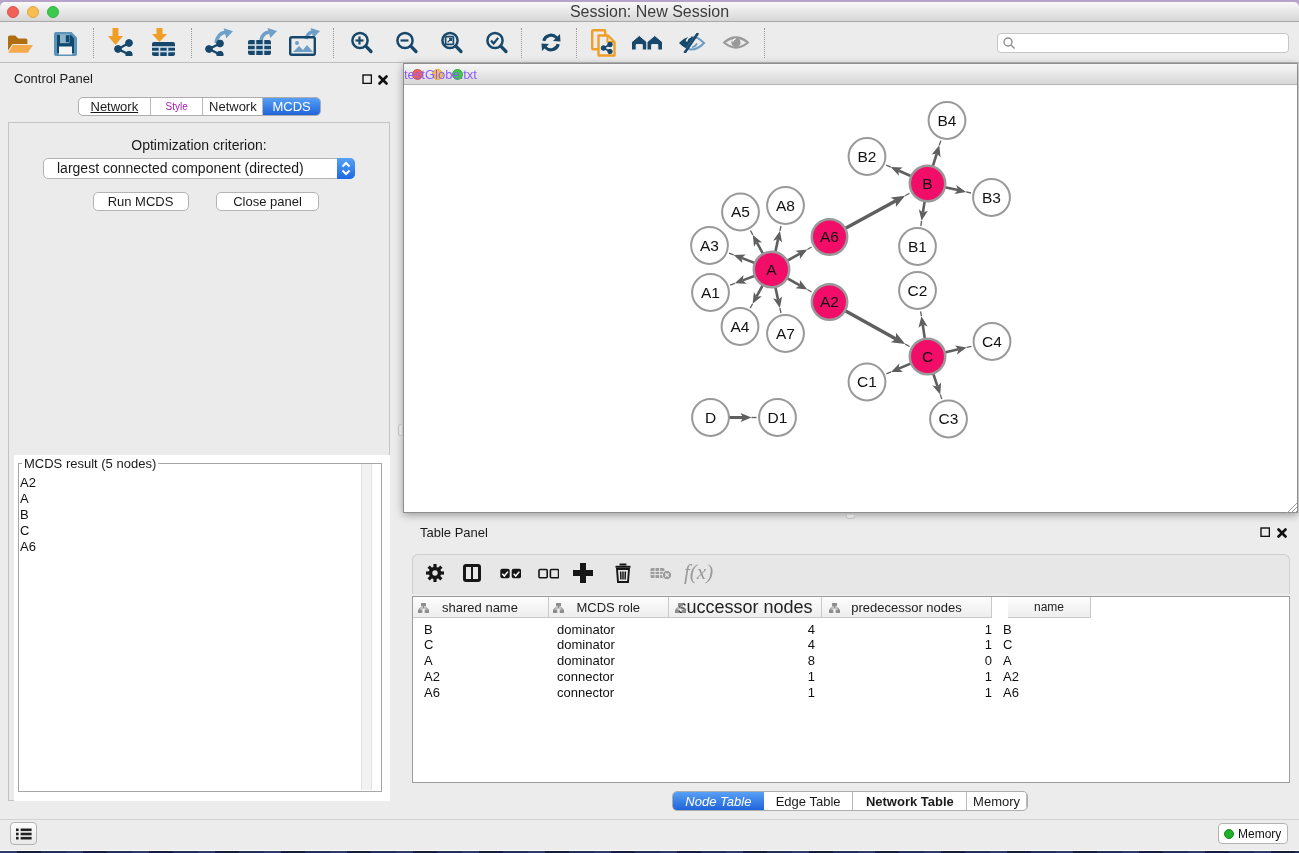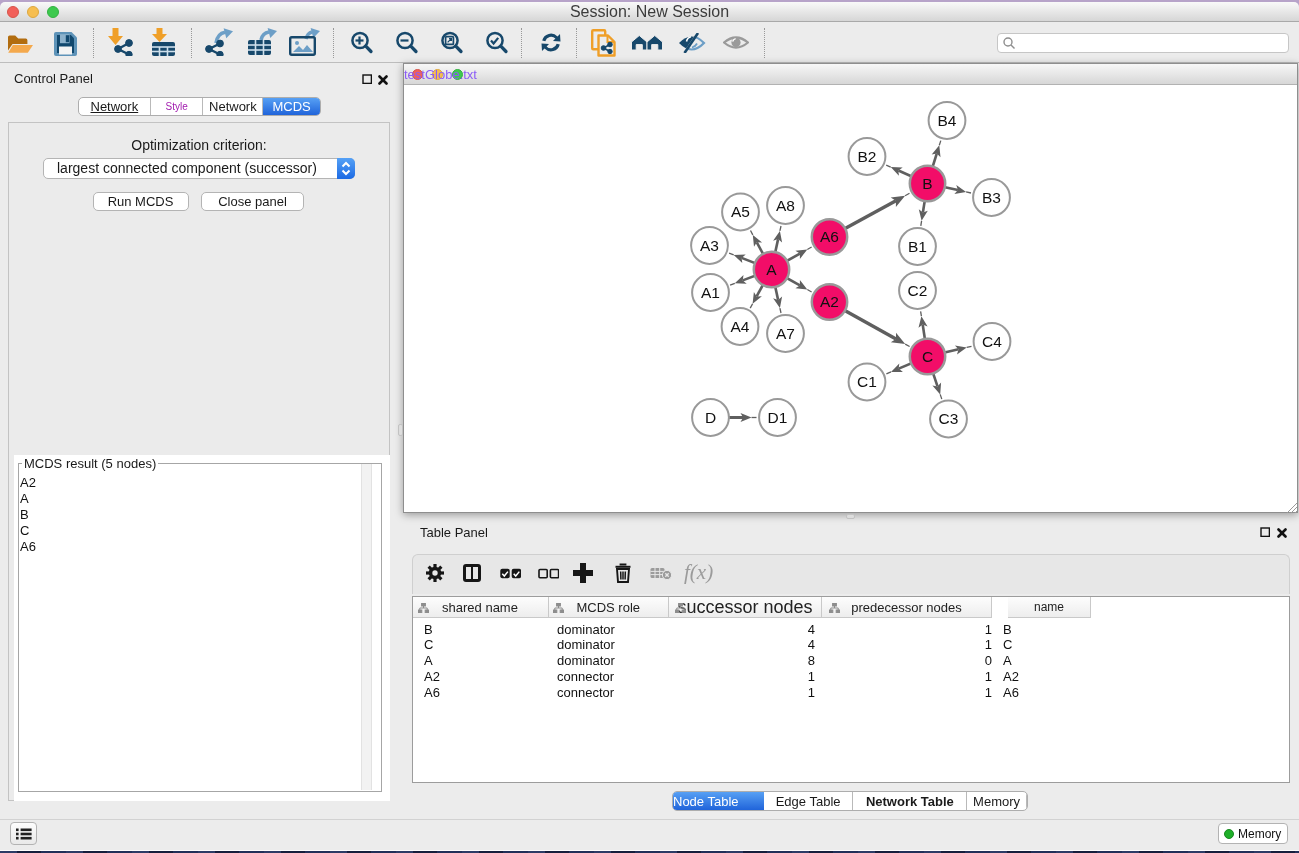--- a/index.html
+++ b/index.html
@@ -169,30 +169,30 @@
     </g>
   </svg>
 <div class="abs" style="left:78px;top:97px;width:243px;height:19px;border:1px solid #adadad;border-radius:5px;background:#fff;overflow:hidden;display:flex">
     <div style="width:72px;font-size:13px;text-align:center;line-height:18px;color:#1a1a1a;border-right:1px solid #b9b9b9;text-decoration:underline;">Network</div>
     <div style="width:53px;font-size:10px;text-align:center;line-height:18px;color:#a21caf;border-right:1px solid #b9b9b9;">Style</div>
     <div style="width:60px;font-size:13px;text-align:center;line-height:18px;color:#1a1a1a;border-right:1px solid #b9b9b9;">Network</div>
     <div style="width:57px;font-size:13px;text-align:center;line-height:18px;background:linear-gradient(#57a0f4,#2064da);color:#fff;">MCDS</div>
   </div>
 <div class="abs" style="left:8px;top:122px;width:382px;height:679px;border:1px solid #c3c3c3;background:#ebebeb"></div>
 <div class="abs" style="left:9px;top:137px;width:380px;text-align:center;font-size:14px;color:#1a1a1a">Optimization criterion:</div>
-<div class="abs" style="left:43px;top:158px;width:312px;height:21px;background:#fff;border:1px solid #b4b4b4;border-radius:5px;font-size:14px;line-height:19px;color:#1a1a1a;padding-left:13px">largest connected component (successor)</div>
+<div class="abs" style="left:43px;top:158px;width:312px;height:21px;background:#fff;border:1px solid #b4b4b4;border-radius:5px;font-size:14px;line-height:19px;color:#1a1a1a;padding-left:13px">largest connected component (directed)</div>
 <div class="abs" style="left:337px;top:158px;width:18px;height:21px;background:linear-gradient(#55a1f6,#1c6ae4);border-radius:0 5px 5px 0"></div>
 <svg class="ico" style="left:340px;top:161px" width="12" height="15" viewBox="0 0 12 15">
     <g stroke="#fff" stroke-width="2" fill="none">
       <path d="M2.5,5.5 L6,2 L9.5,5.5"></path>
       <path d="M2.5,9.5 L6,13 L9.5,9.5"></path>
     </g>
   </svg>
 <div style="position:absolute;background:#fff;border:1px solid #b4b4b4;border-radius:5px;font-size:13px;color:#1a1a1a;text-align:center;left:92.5px;top:191.5px;width:96px;height:19px;line-height:18px">Run MCDS</div>
-<div style="position:absolute;background:#fff;border:1px solid #b4b4b4;border-radius:5px;font-size:13px;color:#1a1a1a;text-align:center;left:201px;top:191.5px;width:103px;height:19px;line-height:18px">Close panel</div>
+<div style="position:absolute;background:#fff;border:1px solid #b4b4b4;border-radius:5px;font-size:13px;color:#1a1a1a;text-align:center;left:216px;top:191.5px;width:103px;height:19px;line-height:18px">Close panel</div>
 <div class="abs" style="left:14px;top:455px;width:375.5px;height:345.5px;background:#fff"></div>
 <div class="abs" style="left:17.5px;top:462.5px;width:364px;height:329px;border:1px solid #a6a6a6"></div>
 <div class="abs" style="left:22px;top:456px;background:#fff;padding:0 2px;font-size:13px;color:#1a1a1a">MCDS result (5 nodes)</div>
 <div class="abs" style="left:361px;top:464px;width:11px;height:326px;background:#f2f2f2;border-left:1px solid #e2e2e2;border-right:1px solid #e2e2e2"></div>
 <div class="abs" style="left:20px;top:475px;font-size:13px;line-height:16px;color:#111">A2<br>A<br>B<br>C<br>A6</div>
 <div class="abs" style="left:403px;top:63px;width:895px;height:450px;background:#fff;border:1px solid #8e8e8e;box-shadow:0 2px 8px rgba(0,0,0,0.35)"></div>
 <div class="abs" style="left:404px;top:64px;width:893px;height:21px;background:linear-gradient(#f7f7f7,#d7d7d7);border-bottom:1px solid #b2b2b2"></div>
 <div class="tl" style="left:412px;top:69px;width:11px;height:11px;background:#f2605a;border:1px solid #d6554a"></div>
 <div class="tl" style="left:432px;top:69px;width:11px;height:11px;background:#f6be50;border:1px solid #dda73e"></div>
 <div class="tl" style="left:452px;top:69px;width:11px;height:11px;background:#3dc94e;border:1px solid #33b141"></div>
@@ -447,21 +447,21 @@
 <div class="abs" style="left:557px;top:668.9px;font-size:13px;color:#111">connector</div>
 <div class="abs" style="left:700px;top:668.9px;width:115px;text-align:right;font-size:13px;color:#111">1</div>
 <div class="abs" style="left:880px;top:668.9px;width:112px;text-align:right;font-size:13px;color:#111">1</div>
 <div class="abs" style="left:1003px;top:668.9px;font-size:13px;color:#111">A2</div>
 <div class="abs" style="left:424px;top:684.7px;font-size:13px;color:#111">A6</div>
 <div class="abs" style="left:557px;top:684.7px;font-size:13px;color:#111">connector</div>
 <div class="abs" style="left:700px;top:684.7px;width:115px;text-align:right;font-size:13px;color:#111">1</div>
 <div class="abs" style="left:880px;top:684.7px;width:112px;text-align:right;font-size:13px;color:#111">1</div>
 <div class="abs" style="left:1003px;top:684.7px;font-size:13px;color:#111">A6</div>
 <div class="abs" style="left:672px;top:791px;width:356px;height:20px;border:1px solid #adadad;border-radius:5px;background:#fff;overflow:hidden;display:flex">
-    <div style="width:91px;font-size:13px;text-align:left;line-height:19px;background:linear-gradient(#57a0f4,#2064da);color:#fff;">Node Table</div>
+    <div style="width:91px;font-size:13px;text-align:center;line-height:19px;background:linear-gradient(#57a0f4,#2064da);color:#fff;font-style:italic;">Node Table</div>
     <div style="width:90px;font-size:13px;text-align:center;line-height:19px;color:#1a1a1a;border-right:1px solid #b9b9b9;">Edge Table</div>
     <div style="width:114px;font-size:13px;text-align:center;line-height:19px;color:#1a1a1a;border-right:1px solid #b9b9b9;font-weight:bold;">Network Table</div>
     <div style="width:60px;font-size:13px;text-align:center;line-height:19px;color:#1a1a1a;border-right:1px solid #b9b9b9;">Memory</div>
   </div>
 <div class="abs" style="left:0;top:819px;width:1299px;height:31px;background:#ececec;border-top:1px solid #d2d2d2"></div>
 <div class="abs" style="left:10px;top:822px;width:27px;height:23px;background:linear-gradient(#fdfdfd,#e9e9e9);border:1px solid #b3b3b3;border-radius:4px"></div>
 <svg class="ico" style="left:16px;top:828px" width="16" height="12" viewBox="0 0 16 12">
     <g fill="#222">
       <rect x="0" y="0.5" width="2.6" height="2.6"></rect>
       <rect x="0" y="4.7" width="2.6" height="2.6"></rect>

